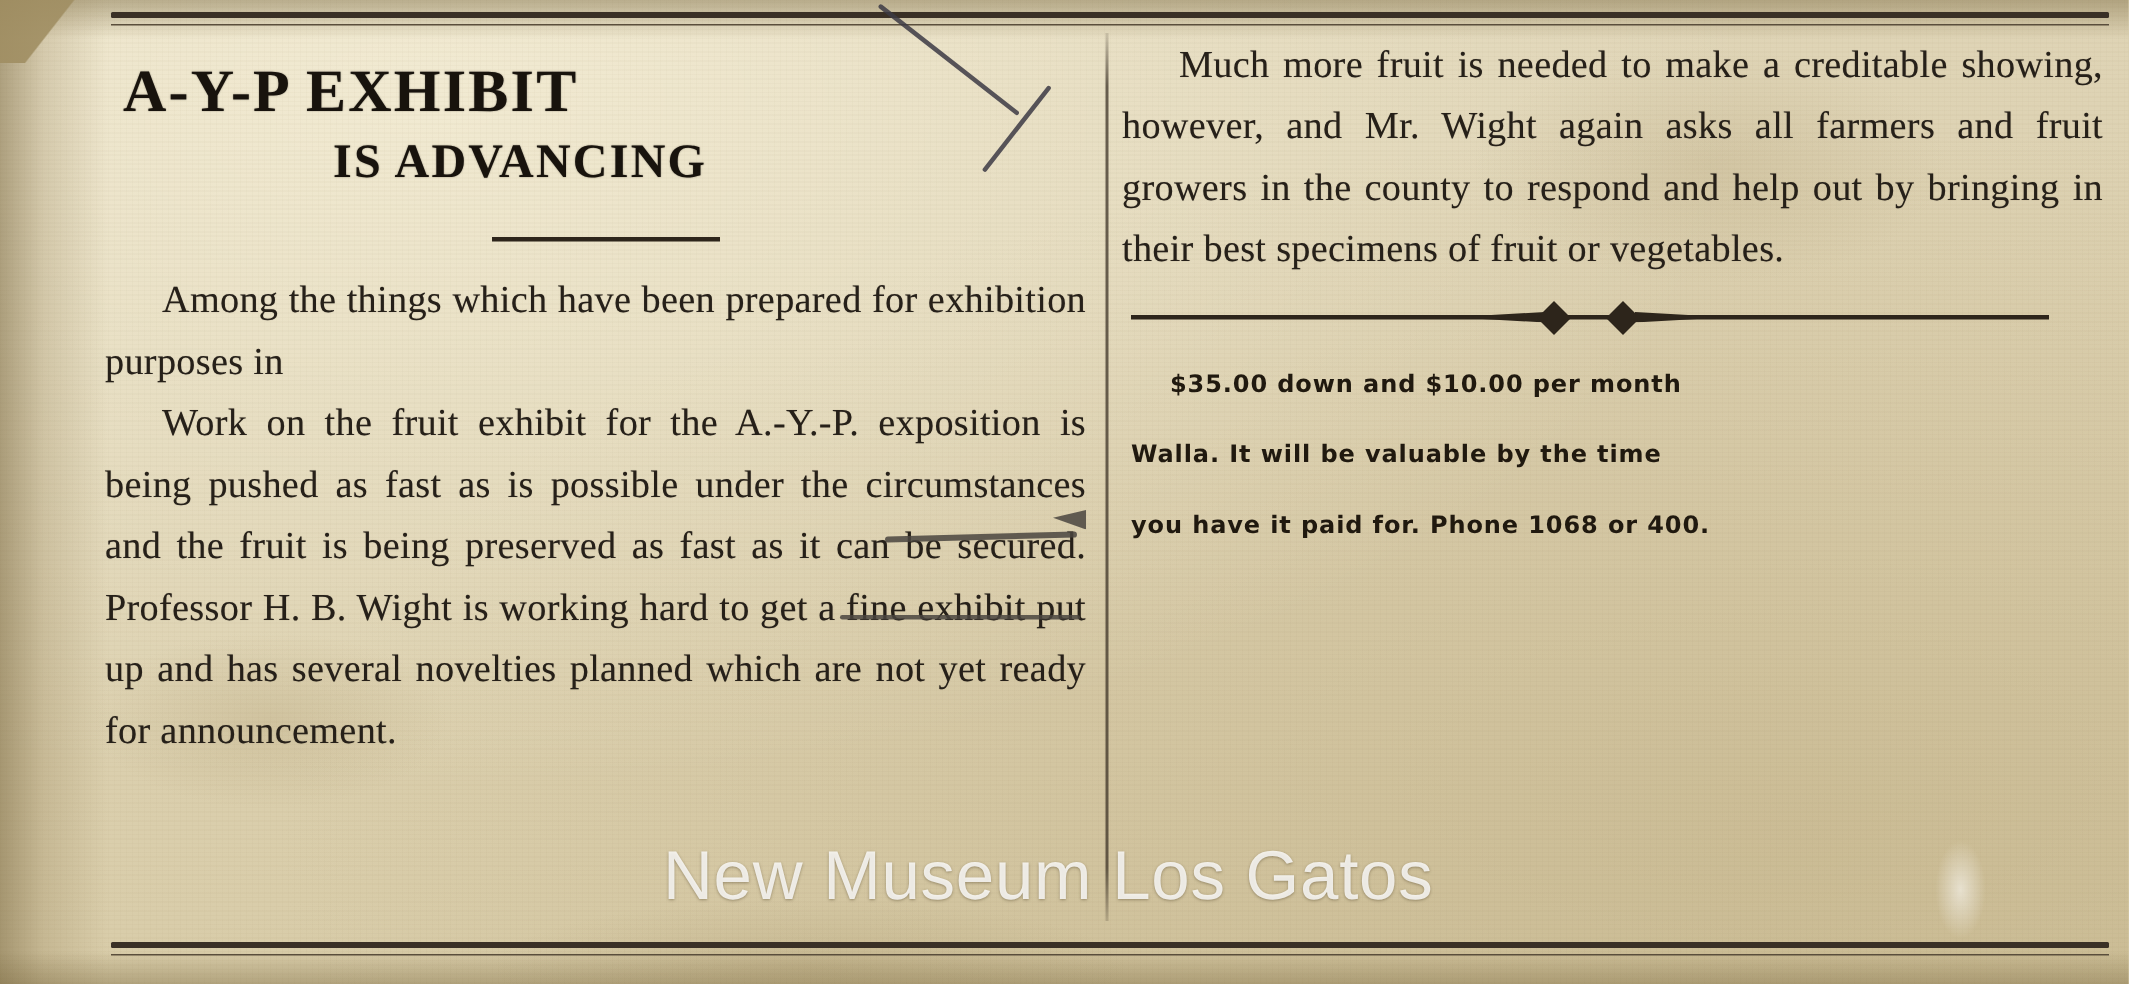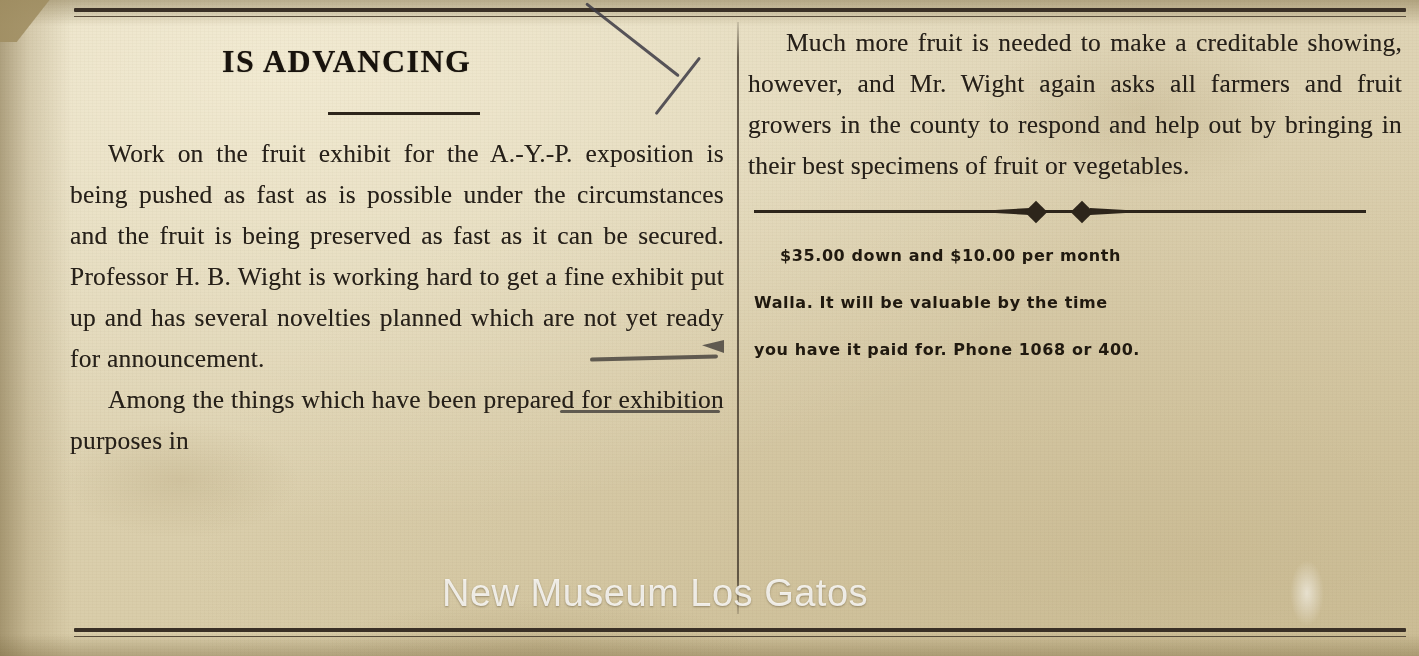--- a/index.html
+++ b/index.html
@@ -200,23 +200,23 @@
     color: #20190f;
     padding-left: 6px;
   }
   #ad p { margin: 0; text-align: justify; }
   #ad p.first { text-indent: 26px; }
 
   
   #watermark {
     position: absolute;
     left: 442px;
-    top: 572px;
+    top: 556px;
     font-family: "Liberation Sans", sans-serif;
-    font-size: 38px;
+    font-size: 46px;
     color: rgba(255,255,255,0.82);
     text-shadow: 0 1px 2px rgba(80,66,40,0.45);
     letter-spacing: .5px;
     pointer-events: none;
     white-space: nowrap;
   }
 
   
   .pen {
     position: absolute;
@@ -258,26 +258,27 @@
 
   <div class="rule-top">
     <div class="rule-thick"></div>
     <div class="rule-thin"></div>
   </div>
 
   <div id="col-divider"></div>
 
   <div class="col" id="col-left">
     <div id="headline">
+      <span class="hl1">A-Y-P EXHIBIT</span>
       <span class="hl2">IS ADVANCING</span>
     </div>
     <div id="headline-dash"></div>
     <div class="body-text">
+      <p class="indent">Among the things which have been prepared for exhibition purposes in</p>
       <p class="indent">Work on the fruit exhibit for the A.-Y.-P. exposition is being pushed as fast as is possible under the circumstances and the fruit is being preserved as fast as it can be secured. Professor H. B. Wight is working hard to get a fine exhibit put up and has several novelties planned which are not yet ready for announcement.</p>
-      <p class="indent">Among the things which have been prepared for exhibition purposes in</p>
     </div>
   </div>
 
   <div class="col" id="col-right">
     <div class="body-text">
       <p class="indent">Much more fruit is needed to make a creditable showing, however, and Mr. Wight again asks all farmers and fruit growers in the county to respond and help out by bringing in their best specimens of fruit or vegetables.</p>
     </div>
 
     <div id="ornament">
       <div class="bar"></div>

